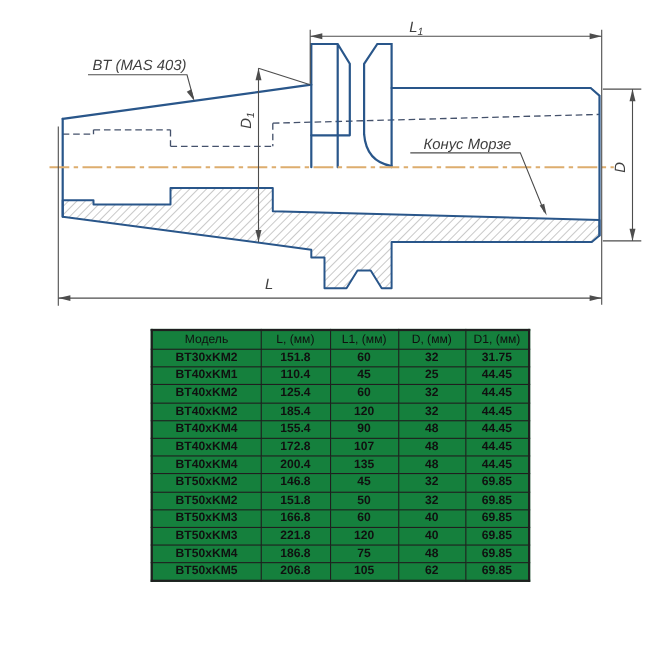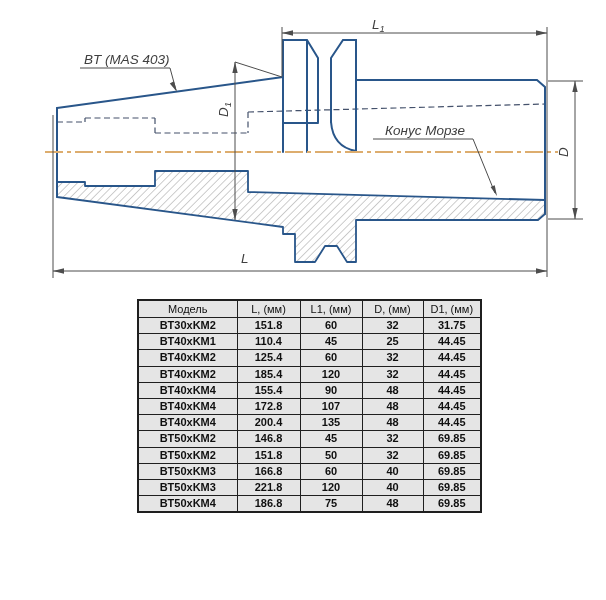--- a/index.html
+++ b/index.html
@@ -2,21 +2,21 @@
 <html><head>
 <meta charset="utf-8">
 <style>
   html,body{margin:0;padding:0;background:#fff;}
   #page{position:relative;width:606px;height:600px;background:#ffffff;overflow:hidden;
         font-family:"Liberation Sans",sans-serif;}
   #drawing{position:absolute;left:0;top:0;}
   .dim-label{font-style:italic;font-size:13.5px;fill:#3f3f3f;}
   .lead-label{font-style:italic;font-size:13.5px;fill:#3f3f3f;}
   #dim-table{position:absolute;left:137px;top:299px;border-collapse:collapse;
-             table-layout:fixed;width:343px;background:#e5e5e5;}
+             table-layout:fixed;width:343px;background:#15803d;}
   #dim-table th,#dim-table td{border:1px solid #1f1f1f;text-align:center;vertical-align:middle;
              padding:0;font-size:11px;color:#101010;line-height:1;height:15.2px;white-space:nowrap;}
   #dim-table thead th{font-weight:400;height:16px;}
   #dim-table tbody td{font-weight:700;}
   #dim-table{border:2px solid #1f1f1f;}
 </style>
 </head>
 <body>
 
 <div id="page">
@@ -200,16 +200,23 @@
           <td>40</td>
           <td>69.85</td>
         </tr>
         <tr>
           <td>BT50xKM4</td>
           <td>186.8</td>
           <td>75</td>
           <td>48</td>
           <td>69.85</td>
         </tr>
+        <tr>
+          <td>BT50xKM5</td>
+          <td>206.8</td>
+          <td>105</td>
+          <td>62</td>
+          <td>69.85</td>
+        </tr>
       </tbody>
   </table>
 
 </div>
 
 </body></html>

